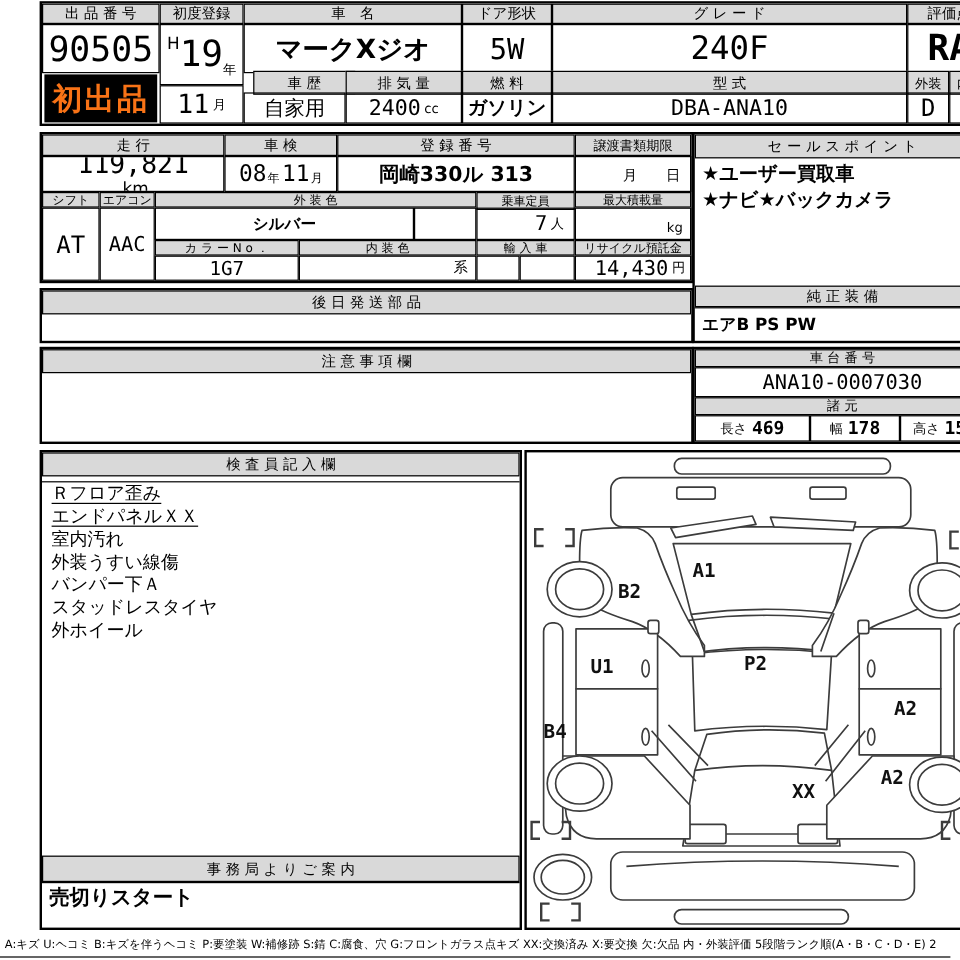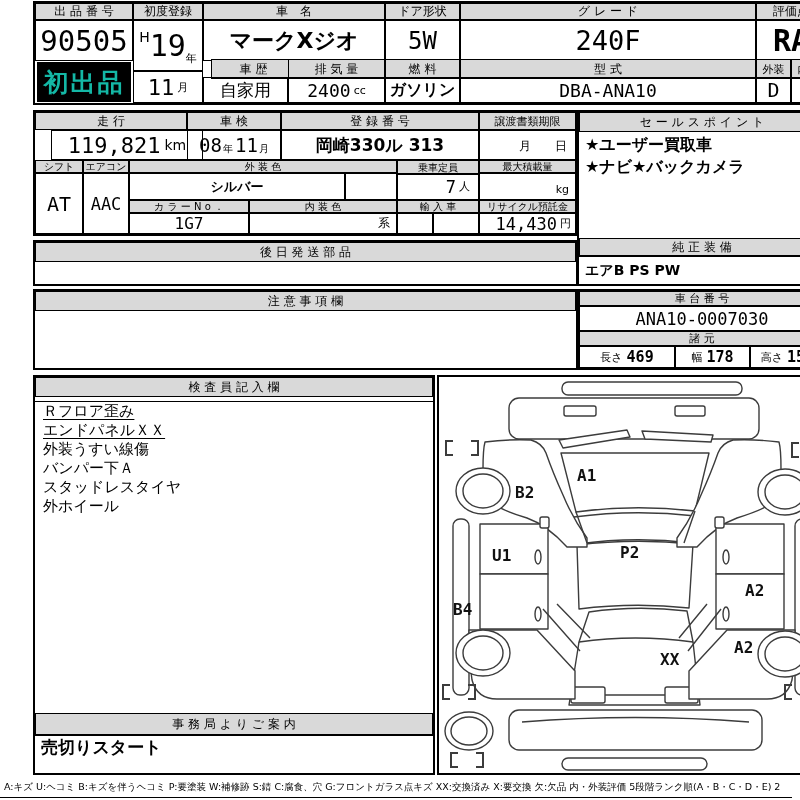--- a/index.html
+++ b/index.html
@@ -10,21 +10,21 @@
   .cell{position:absolute;box-sizing:border-box;border:1px solid #000;display:flex;
         align-items:center;justify-content:center;overflow:hidden;white-space:nowrap;}
   .hdr{background:#d9d9d9;font-size:12px;}
   .hdr-sm{background:#d9d9d9;font-size:10px;}
   .mono{font-family:"DejaVu Sans Mono","Liberation Mono",monospace;}
   .b{font-weight:bold;}
   .left{justify-content:flex-start;}
   .right{justify-content:flex-end;}
   .bottom{align-items:flex-end;}
   .unit{font-size:11px;margin-left:3px;}
-  .blackbadge{background:#000;color:#14b8a6;display:flex;align-items:center;justify-content:center;
+  .blackbadge{background:#000;color:#f97316;display:flex;align-items:center;justify-content:center;
         font-size:25px;font-weight:bold;letter-spacing:2px;}
   .insp-line{font-size:15px;line-height:19px;padding-left:8px;white-space:nowrap;}
   .insp-line.u{text-decoration:underline;text-underline-offset:3px;}
   .sales-line{font-size:16px;font-weight:bold;line-height:22px;padding-left:6px;white-space:nowrap;}
   .lbl{font-size:11px;margin-right:4px;}
   .dimv{font-size:15px;font-weight:bold;font-family:"DejaVu Sans Mono","Liberation Mono",monospace;}
   svg text{font-family:"DejaVu Sans Mono","Liberation Mono",monospace;font-weight:bold;fill:#111;}
 </style>
 </head>
 <body>
@@ -76,21 +76,21 @@
     <div class="cell mono" style="left:721px;top:74px;width:35px;height:26px;font-size:20px;">D</div>
     <div class="cell mono" style="left:756px;top:74px;width:35px;height:26px;font-size:20px;">C</div>
   </div>
 
   <div class="abs box" style="left:1px;top:110px;width:545px;height:126px;">
     <div class="cell hdr" style="left:0;top:0;width:152px;height:18px;">走 行</div>
     <div class="cell hdr" style="left:152px;top:0;width:94px;height:18px;">車 検</div>
     <div class="cell hdr" style="left:246px;top:0;width:198px;height:18px;">登 録 番 号</div>
     <div class="cell hdr" style="left:444px;top:0;width:97px;height:18px;font-size:11px;">譲渡書類期限</div>
 
-    <div class="cell" style="left:16px;top:18px;width:152px;height:30px;">
+    <div class="cell" style="left:0;top:18px;width:152px;height:30px;flex-direction:column;">
       <span class="mono" style="font-size:22px;">119,821</span>
         <span style="font-size:14px;margin-left:4px;">km</span>
     </div>
     <div class="cell" style="left:152px;top:18px;width:94px;height:30px;">
       <span class="mono" style="font-size:19px;">08</span>
         <span style="font-size:10px;margin:8px 2px 0 1px;">年</span>
         <span class="mono" style="font-size:19px;">11</span>
         <span style="font-size:10px;margin:8px 0 0 1px;">月</span>
     </div>
     <div class="cell b" style="left:246px;top:18px;width:198px;height:30px;font-size:17px;">岡崎330ル 313</div>
@@ -163,20 +163,21 @@
       <span class="lbl">高さ</span>
         <span class="dimv">155</span>
     </div>
   </div>
 
   <div class="abs box" style="left:1px;top:375px;width:402px;height:400px;">
     <div class="cell hdr" style="left:0;top:0;width:398px;height:20px;">検 査 員 記 入 欄</div>
     <div class="abs" style="left:0;top:24px;width:398px;height:310px;border-top:1px solid #000;">
       <div class="insp-line u">Ｒフロア歪み</div>
       <div class="insp-line u">エンドパネルＸＸ</div>
+      <div class="insp-line">室内汚れ</div>
       <div class="insp-line">外装うすい線傷</div>
       <div class="insp-line">バンパー下Ａ</div>
       <div class="insp-line">スタッドレスタイヤ</div>
       <div class="insp-line">外ホイール</div>
     </div>
     <div class="cell hdr" style="left:0;top:336px;width:398px;height:22px;">事 務 局 よ り ご 案 内</div>
     <div class="cell left b" style="left:0;top:358px;width:398px;height:38px;border:none;border-top:1px solid #000;font-size:17px;padding-left:6px;align-items:flex-start;">売切りスタート</div>
   </div>
 
   <div class="abs box" style="left:405px;top:375px;width:390px;height:400px;">

